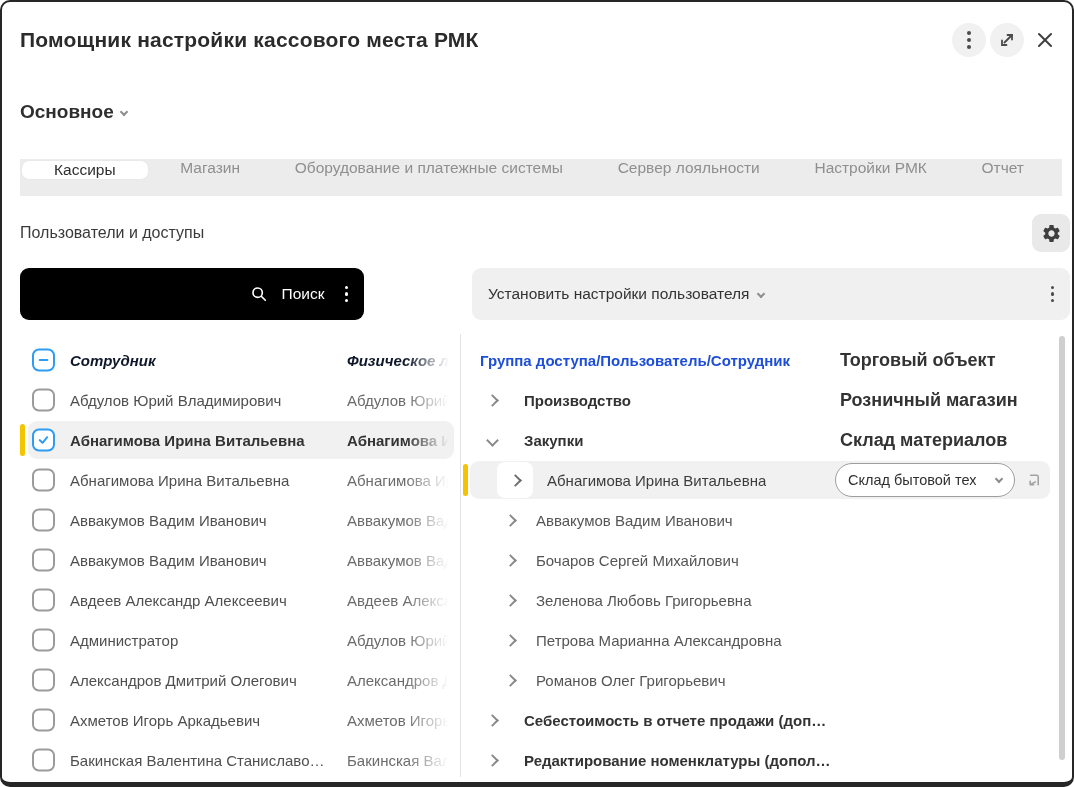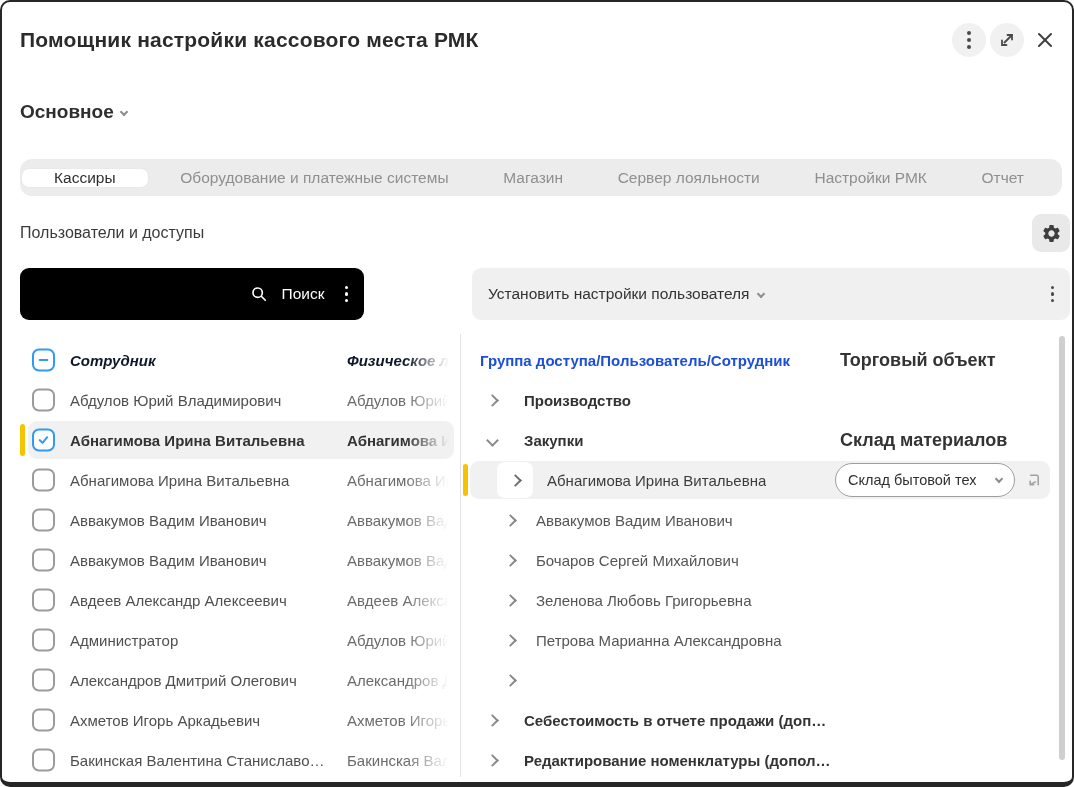--- a/index.html
+++ b/index.html
@@ -24,21 +24,21 @@
 
   
   .view-selector { position:absolute; left:18px; top:99px; display:flex; align-items:center; gap:7px; font-size:19px; font-weight:700; color:#2e2e2e; cursor:pointer; }
 
   .chev { width:9px; height:9px; border-right:2px solid #8d8d8d; border-bottom:2px solid #8d8d8d; display:inline-block; }
   .chev.right { transform:rotate(-45deg); }
   .chev.down  { transform:rotate(45deg); }
   .chev.sm { width:6px; height:6px; }
 
   
-  .tabbar { position:absolute; left:18px; top:157px; width:1042px; height:37px; background:#ececec; border-radius:12px; display:flex; align-items:center; justify-content:space-between; padding-right:14px; }
+  .tabbar { position:absolute; left:18px; top:157px; width:1042px; height:37px; background:#ececec; border-radius:0; display:flex; align-items:flex-start; justify-content:space-between; padding-right:14px; }
   .tab { display:flex; align-items:center; padding:0 24px; font-size:15.5px; color:#8f8f8f; cursor:pointer; white-space:nowrap; }
   .tab.active { background:#fff; border-radius:7px; margin:2px; color:#2e2e2e; font-weight:400; box-shadow:0 0 2px rgba(0,0,0,.06); padding:0 32px; }
 
   
   .section-title { position:absolute; left:18px; top:222px; font-size:16px; color:#3a3a3a; }
   .gear-btn { position:absolute; left:1030px; top:212px; width:38px; height:38px; border-radius:9px; background:#e9e9e9; display:flex; align-items:center; justify-content:center; cursor:pointer; }
 
   
   .search-bar { position:absolute; left:18px; top:266px; width:344px; height:52px; background:#000000; border-radius:9px; display:flex; align-items:center; justify-content:flex-end; gap:14px; padding-right:16px; color:#fff; }
   .search-bar .lbl { font-size:15.5px; color:#fdfdfd; }
@@ -122,22 +122,22 @@
     </div>
   </div>
 
   <div class="view-selector">
     <span>Основное</span>
     <span class="chev sm down"></span>
   </div>
 
   <div class="tabbar">
     <div class="tab active">Кассиры</div>
+    <div class="tab">Магазин</div>
     <div class="tab">Оборудование и платежные системы</div>
-    <div class="tab">Магазин</div>
     <div class="tab">Сервер лояльности</div>
     <div class="tab">Настройки РМК</div>
     <div class="tab">Отчет</div>
   </div>
 
   <div class="section-title">Пользователи и доступы</div>
   <div class="gear-btn">
     <svg width="21" height="21" viewBox="0 0 24 24">
       <path fill="#3f3f3f" d="M19.14 12.94c.04-.3.06-.61.06-.94 0-.32-.02-.64-.07-.94l2.03-1.58a.49.49 0 0 0 .12-.61l-1.92-3.32a.488.488 0 0 0-.59-.22l-2.39.96c-.5-.38-1.03-.7-1.62-.94l-.36-2.54a.484.484 0 0 0-.48-.41h-3.84c-.24 0-.43.17-.47.41l-.36 2.54c-.59.24-1.13.57-1.62.94l-2.39-.96c-.22-.08-.47 0-.59.22L2.74 8.87c-.12.21-.08.47.12.61l2.03 1.58c-.05.3-.09.63-.09.94s.02.64.07.94l-2.03 1.58a.49.49 0 0 0-.12.61l1.92 3.32c.12.22.37.29.59.22l2.39-.96c.5.38 1.03.7 1.62.94l.36 2.54c.05.24.24.41.48.41h3.84c.24 0 .44-.17.47-.41l.36-2.54c.59-.24 1.13-.56 1.62-.94l2.39.96c.22.08.47 0 .59-.22l1.92-3.32c.12-.22.07-.47-.12-.61l-2.01-1.58zM12 15.6c-1.98 0-3.6-1.62-3.6-3.6s1.62-3.6 3.6-3.6 3.6 1.62 3.6 3.6-1.62 3.6-3.6 3.6z"></path>
     </svg>
@@ -256,20 +256,21 @@
   <div class="right-tree">
 
     <div class="row hdr">
       <span class="t-label">Группа доступа/Пользователь/Сотрудник</span>
       <span class="t-value">Торговый объект</span>
     </div>
 
     <div class="row">
       <span class="t-chev lvl1"><span class="chev right"></span></span>
       <span class="t-label lvl1">Производство</span>
+      <span class="t-value">Розничный магазин</span>
     </div>
 
     <div class="row">
       <span class="t-chev lvl1"><span class="chev down"></span></span>
       <span class="t-label lvl1">Закупки</span>
       <span class="t-value">Склад материалов</span>
     </div>
 
     <div class="row sel">
       <span class="ybar"></span>
@@ -307,20 +308,21 @@
       <span class="t-label lvl2">Зеленова Любовь Григорьевна</span>
     </div>
 
     <div class="row">
       <span class="t-chev lvl2"><span class="chev right"></span></span>
       <span class="t-label lvl2">Петрова Марианна Александровна</span>
     </div>
 
     <div class="row">
       <span class="t-chev lvl2"><span class="chev right"></span></span>
+      <span class="t-label lvl2">Романов Олег Григорьевич</span>
     </div>
 
     <div class="row">
       <span class="t-chev lvl1"><span class="chev right"></span></span>
       <span class="t-label lvl1">Себестоимость в отчете продажи (доп…</span>
     </div>
 
     <div class="row">
       <span class="t-chev lvl1"><span class="chev right"></span></span>
       <span class="t-label lvl1">Редактирование номенклатуры (допол…</span>

